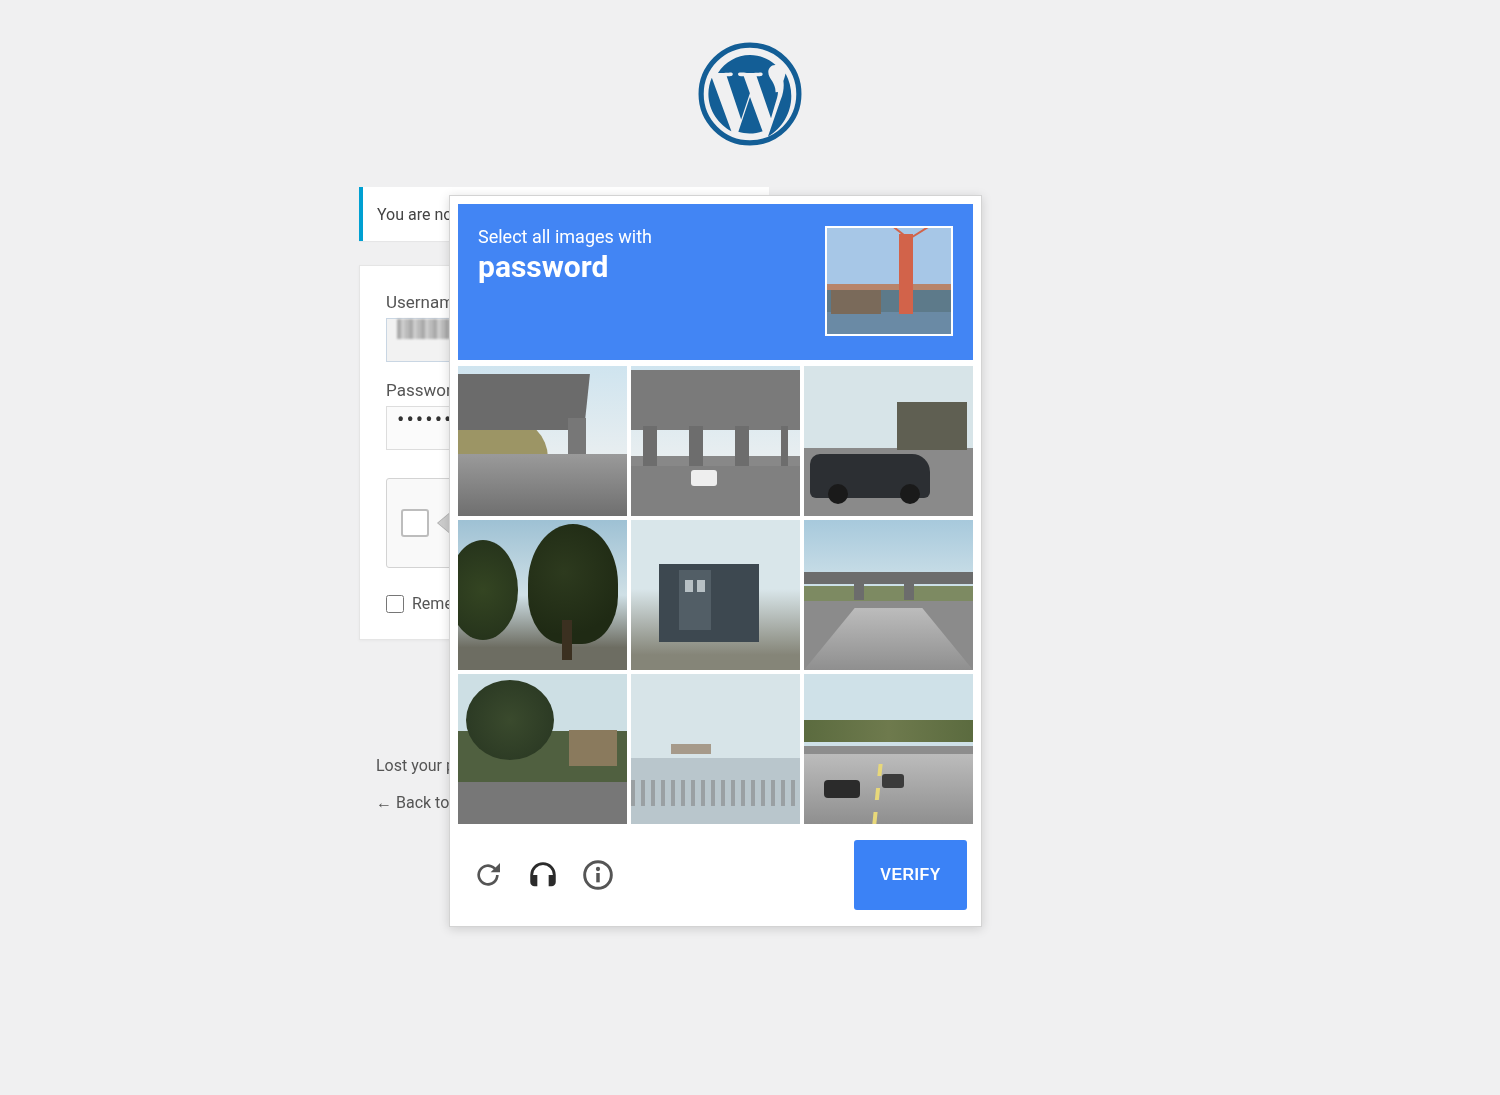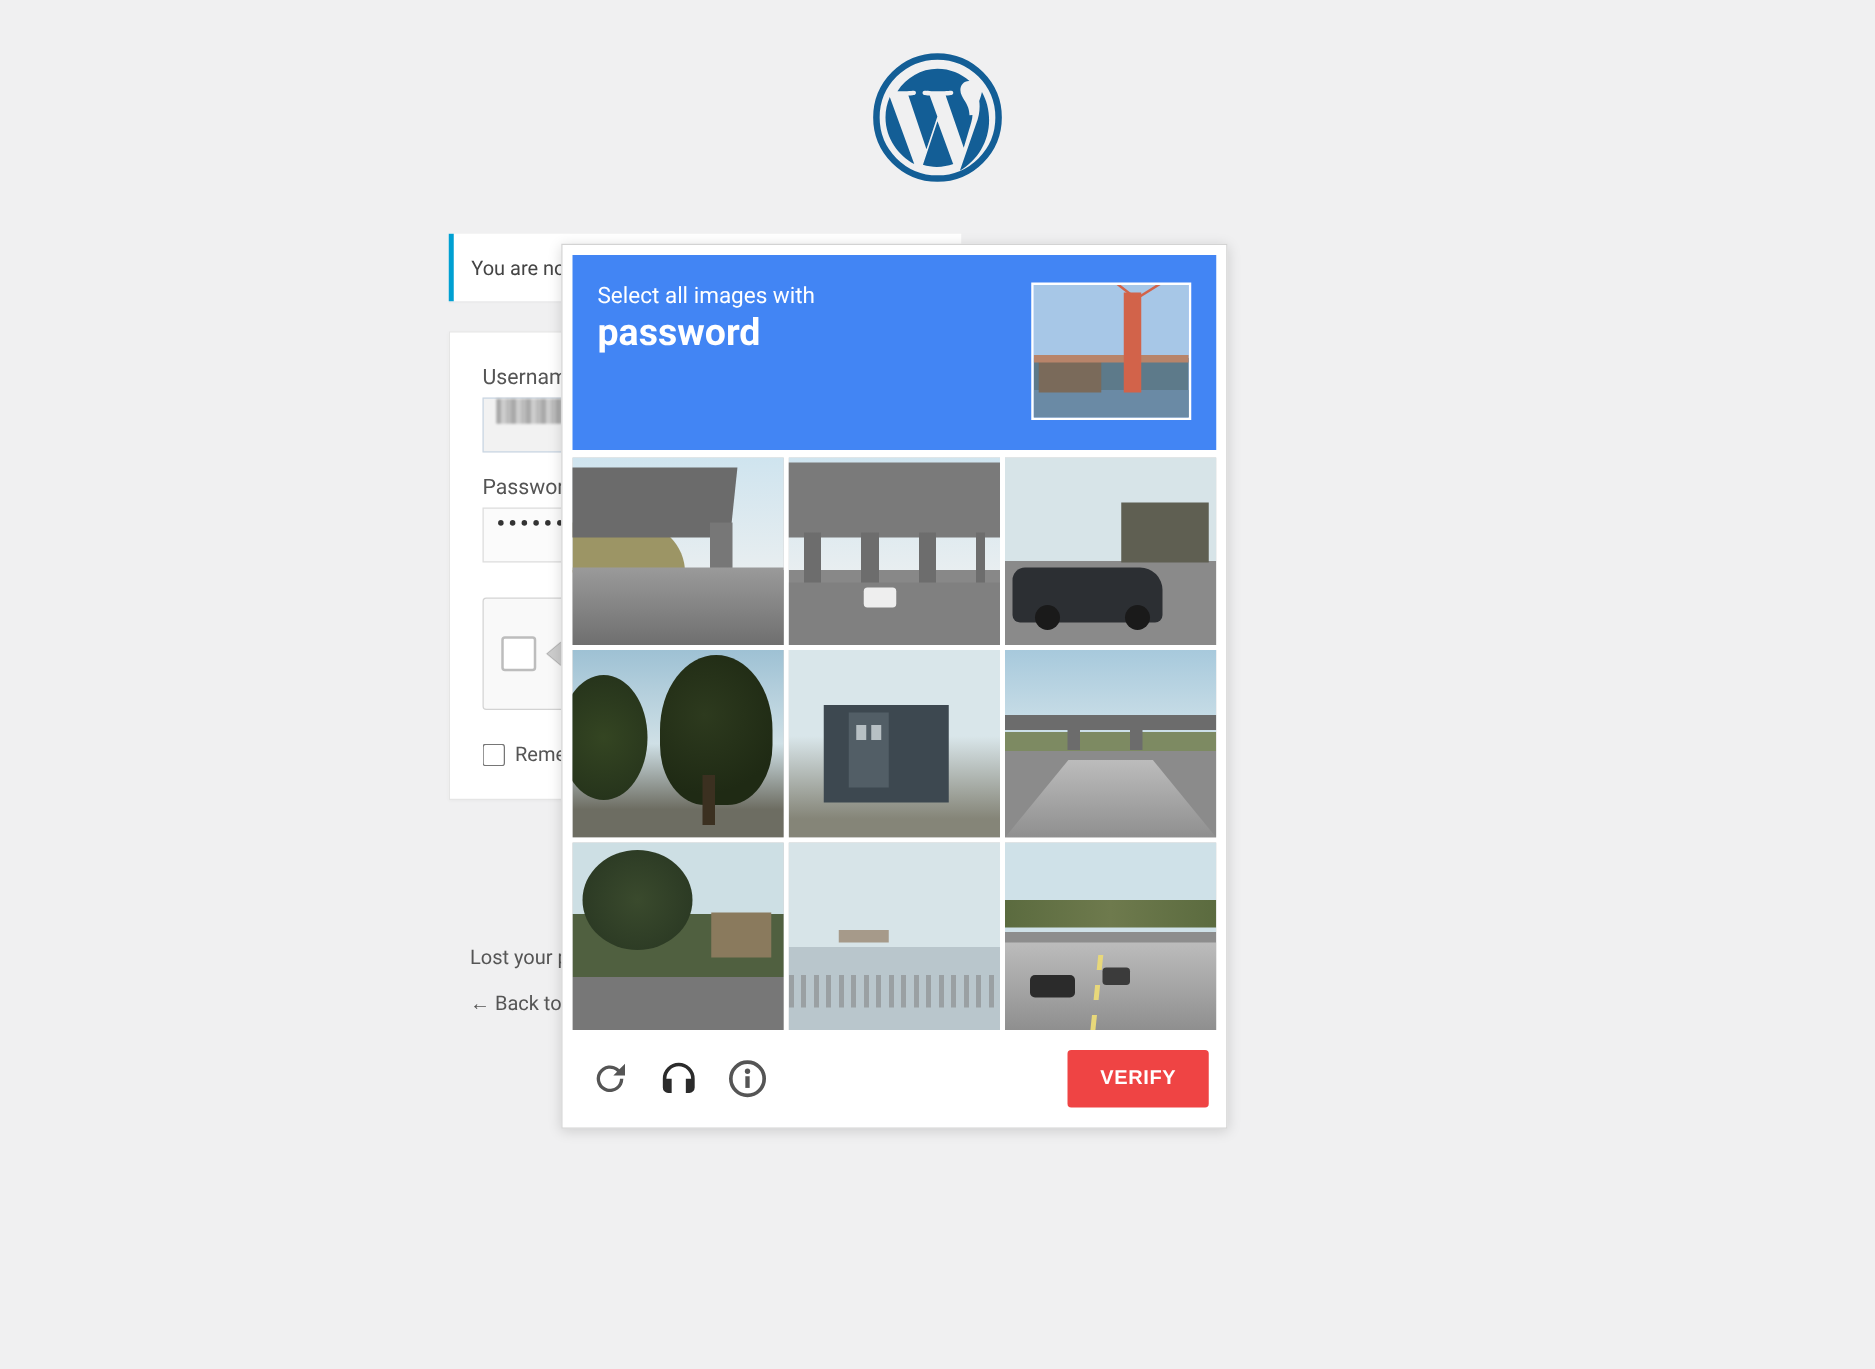--- a/index.html
+++ b/index.html
@@ -236,27 +236,27 @@
     .t9 .lane{position:absolute;bottom:0;left:72px;width:4px;height:70px;background:repeating-linear-gradient(to top,#e8d87a 0 12px,transparent 12px 24px);transform:skewX(-6deg);}
     .rc-footer {
       display: flex;
       justify-content: space-between;
       align-items: center;
       padding: 16px 6px 8px 6px;
     }
     .rc-icons { display: flex; gap: 22px; align-items: center; padding-left: 8px; }
     .rc-icon svg { display:block; }
     .verify-btn {
-      background: #ef4444;
+      background: #3b82f6;
       color: #fff;
       border: none;
       font-size: 16px;
       font-weight: 600;
       letter-spacing: 0.5px;
-      padding: 14px 26px;
+      padding: 26px 26px;
       border-radius: 3px;
       cursor: pointer;
     }
   </style>
 </head>
 <body>
 
 <div class="page">
 
   <div class="logo-wrap">

